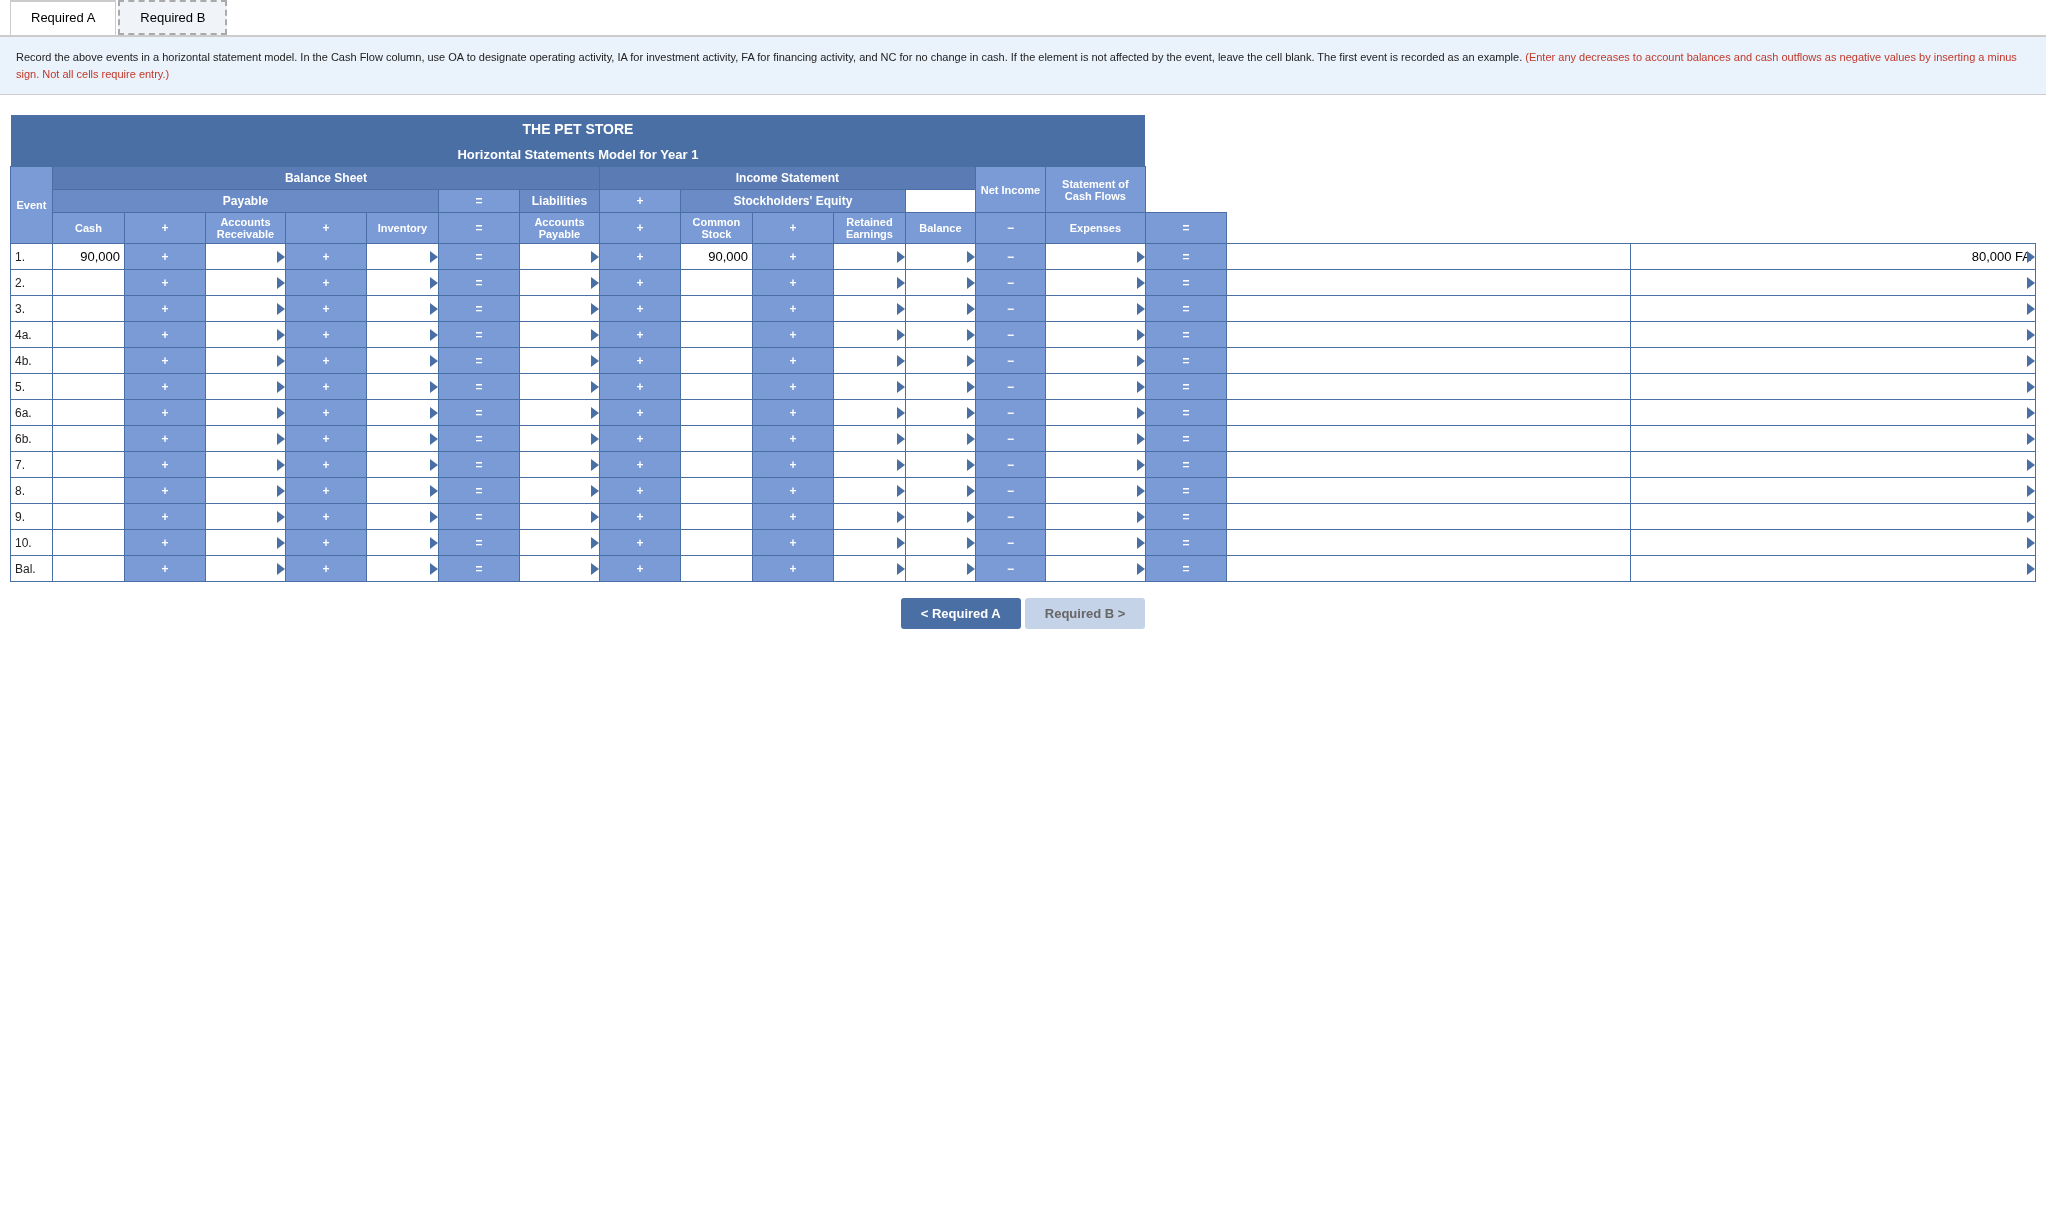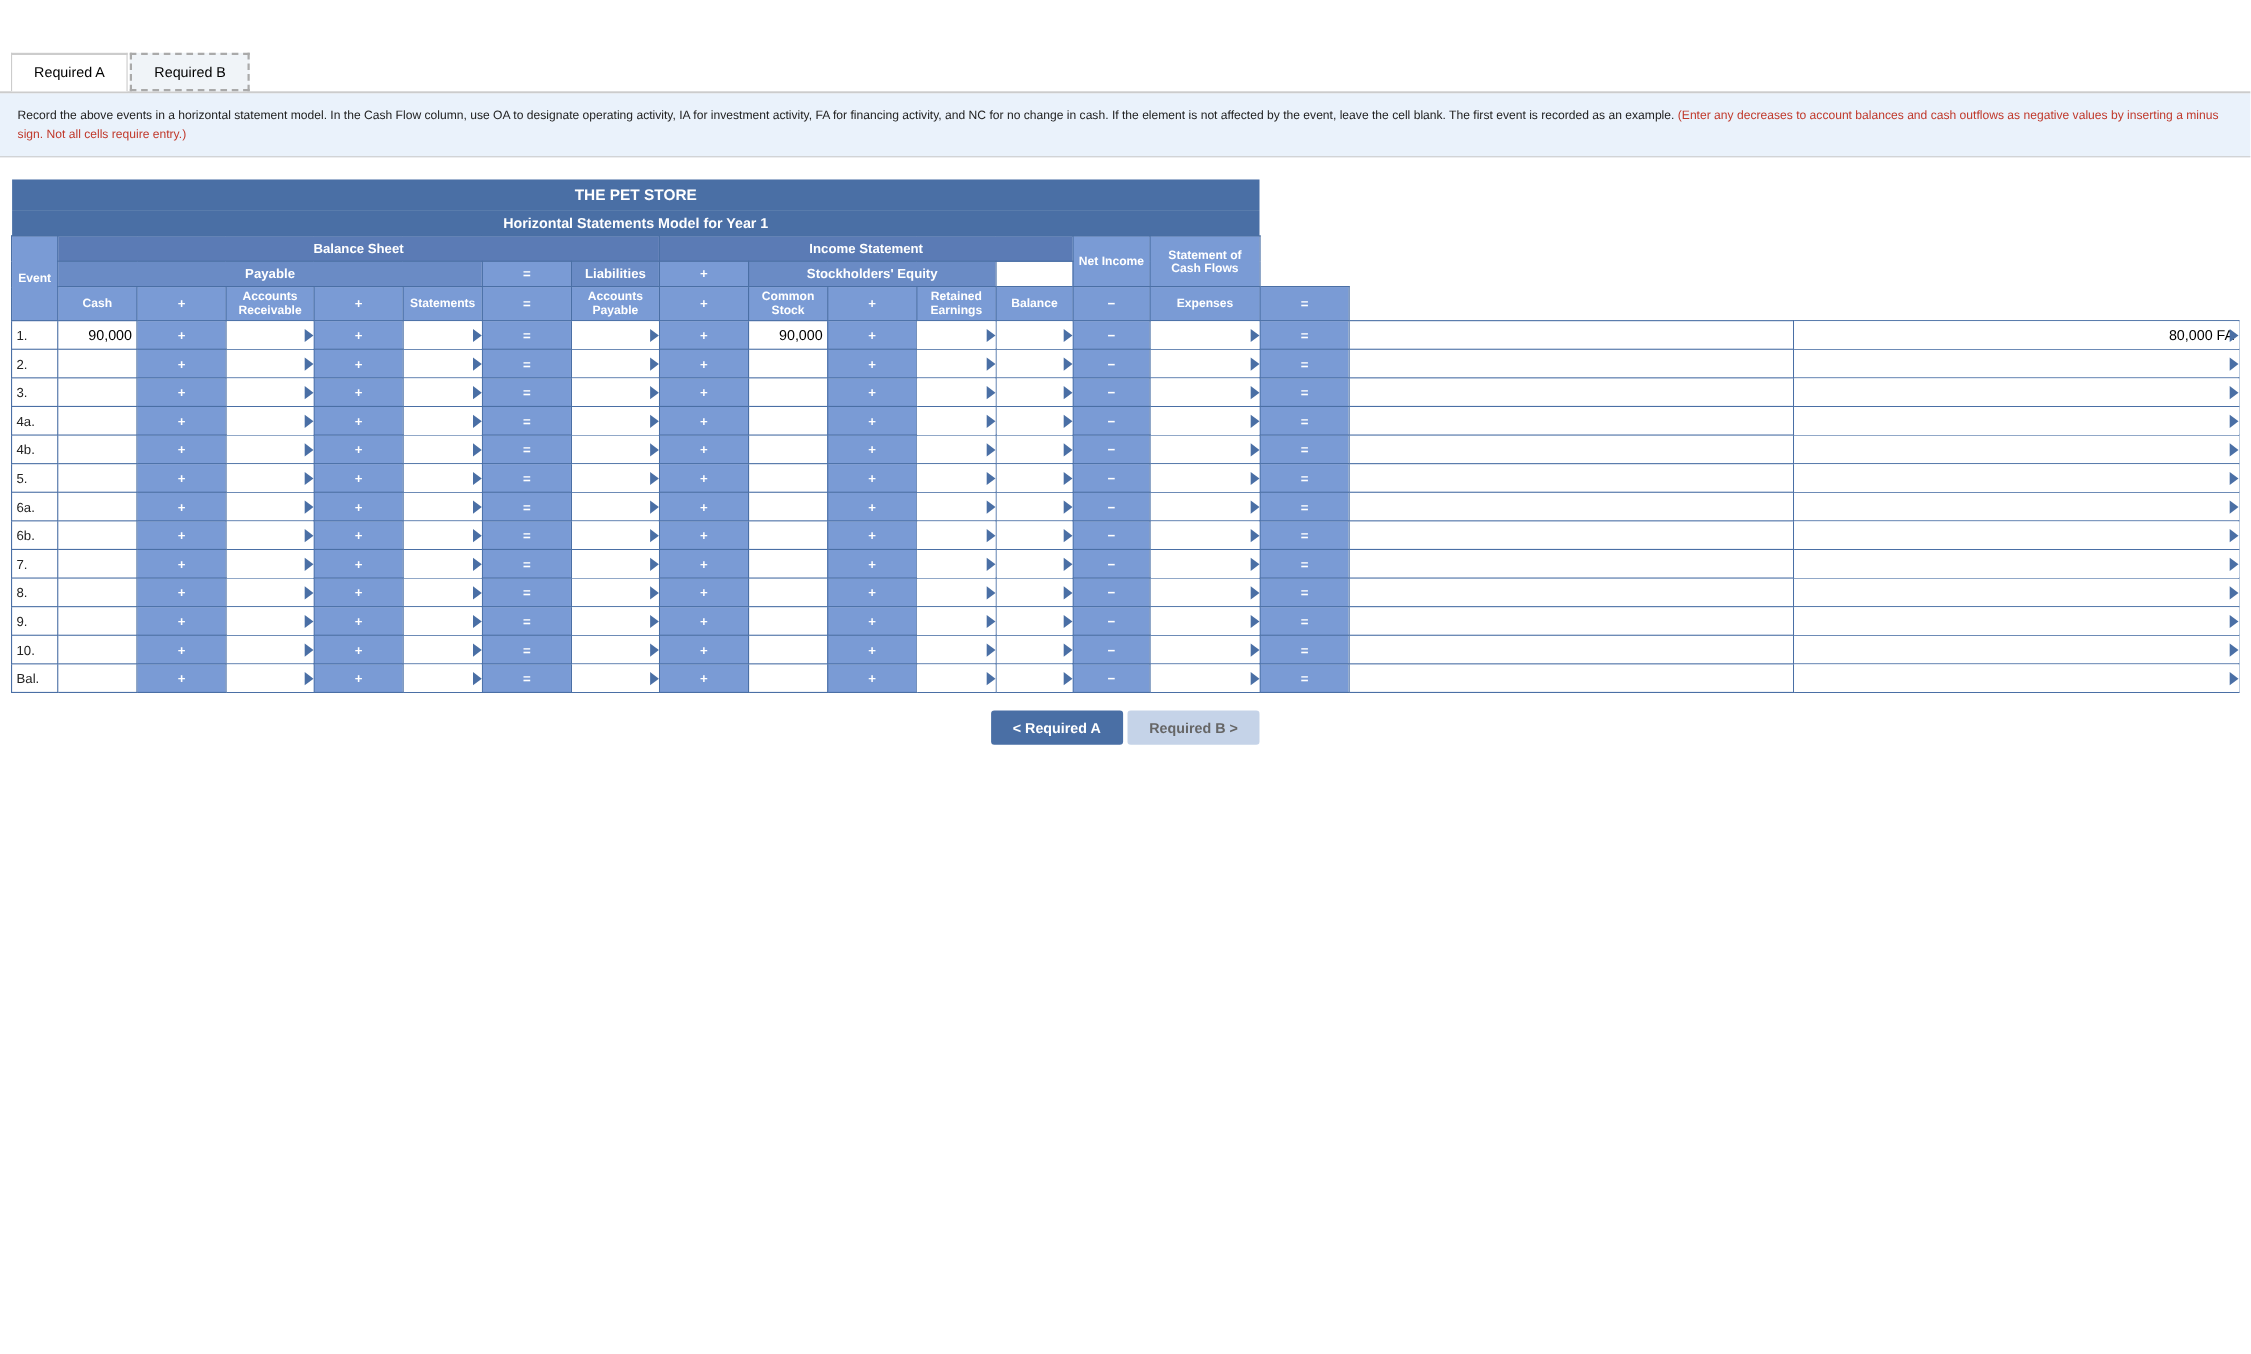--- a/index.html
+++ b/index.html
@@ -12,21 +12,20 @@
       margin-bottom: 0;
     }
     .tab {
       padding: 8px 20px;
       cursor: pointer;
       border: 1px solid #ccc;
       border-bottom: none;
       background: #f0f4f8;
       margin-right: 2px;
       font-size: 13px;
-      margin-top: 48px;
     }
     .tab.active {
       background: #fff;
       border-top: 2px solid #ccc;
       border-left: 1px solid #ccc;
       border-right: 1px solid #ccc;
       font-weight: normal;
     }
     .tab.dashed {
       border: 2px dashed #aaa;
@@ -233,21 +232,21 @@
           <td class="operator">+</td>
           <td colspan="3" class="header-subsection">Stockholders' Equity</td>
 
         </tr>
 
         <tr>
           <td class="header-col" style="width:72px;">Cash</td>
           <td class="operator">+</td>
           <td class="header-col" style="width:80px;">Accounts<br>Receivable</td>
           <td class="operator">+</td>
-          <td class="header-col" style="width:72px;">Statements</td>
+          <td class="header-col" style="width:72px;">Inventory</td>
           <td class="operator">=</td>
           <td class="header-col" style="width:80px;">Accounts<br>Payable</td>
           <td class="operator">+</td>
           <td class="header-col" style="width:72px;">Common<br>Stock</td>
           <td class="operator">+</td>
           <td class="header-col" style="width:72px;">Retained<br>Earnings</td>
           <td class="header-col" style="width:70px;">Balance</td>
           <td class="operator">−</td>
           <td class="header-col" style="width:70px;">Expenses</td>
           <td class="operator">=</td>

